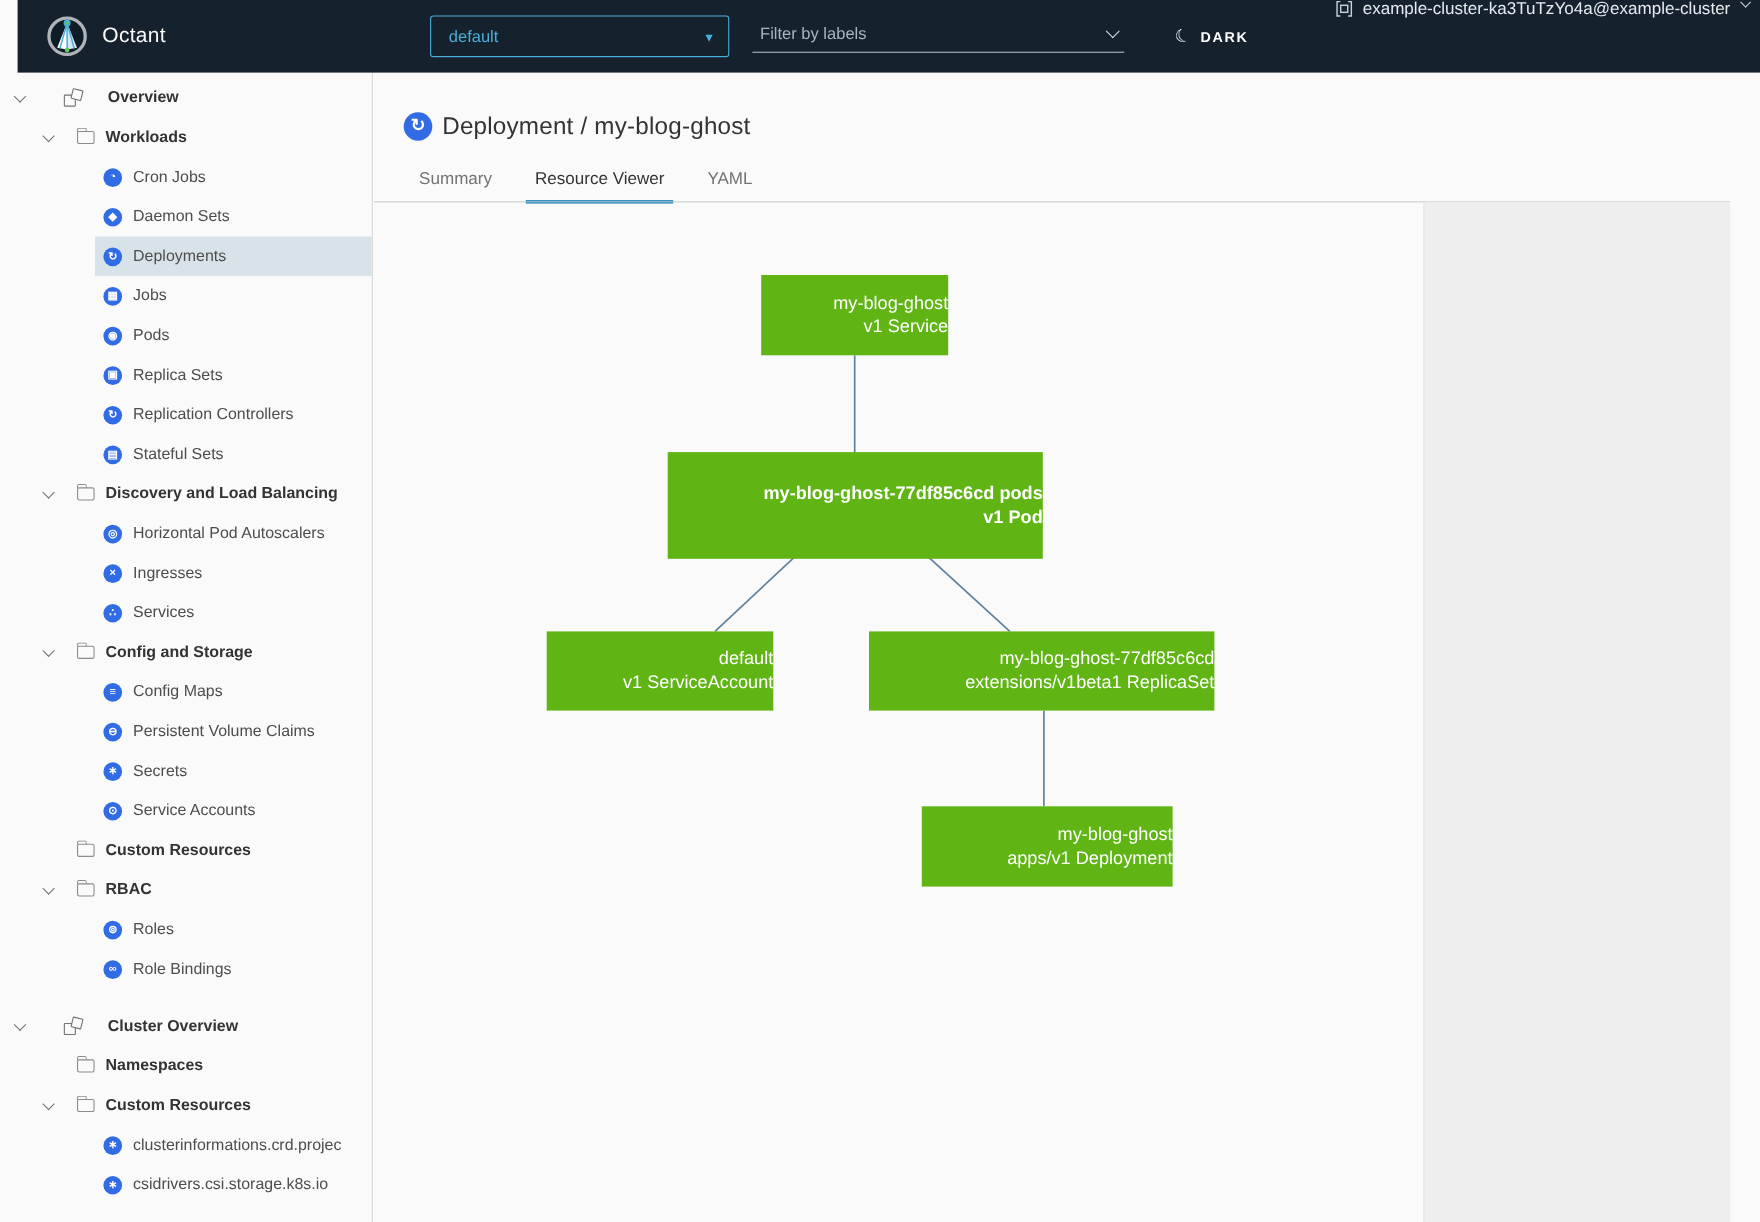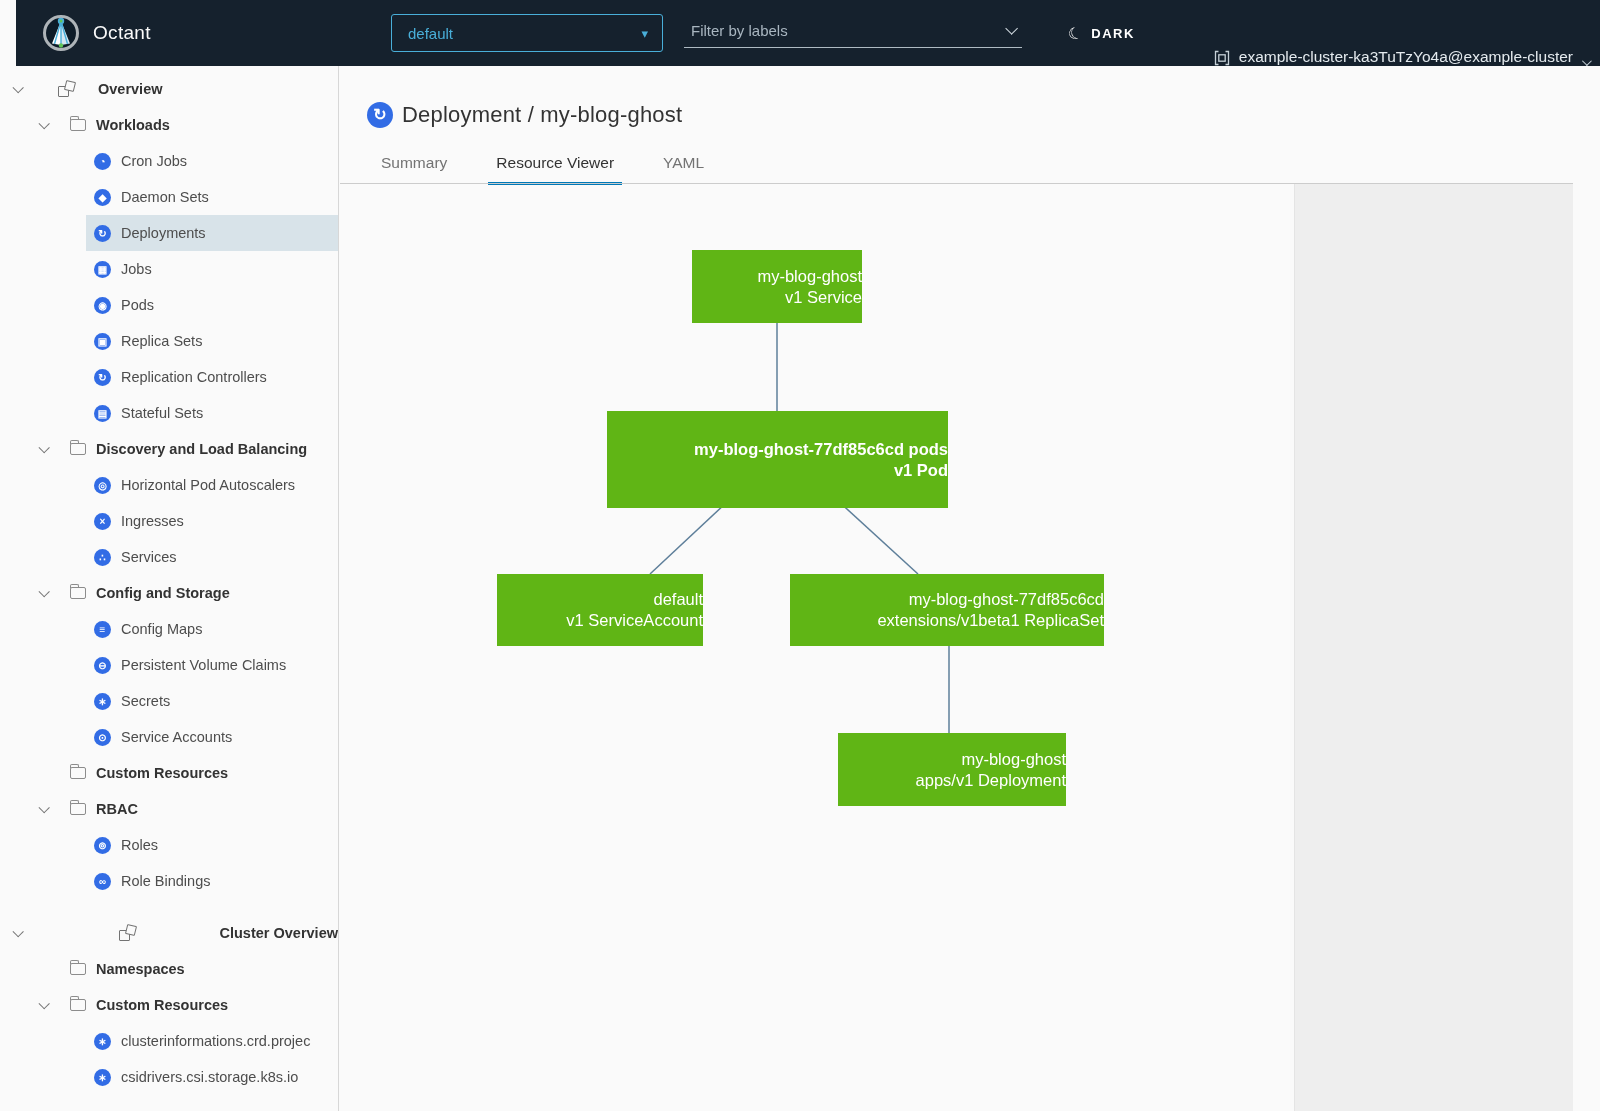--- a/index.html
+++ b/index.html
@@ -23,34 +23,34 @@
   .filter-field .chev { margin-left:auto; width:9px; height:9px;
     border-right:1.6px solid #cfd8de; border-bottom:1.6px solid #cfd8de;
     transform:rotate(45deg) translateY(-3px); }
 
   .theme-toggle { position:absolute; left:1052px; top:0; height:66px;
     display:flex; align-items:center; cursor:pointer; }
   .moon { font-size:16px; color:#fff; margin-right:9px; transform:rotate(-18deg); }
   .theme-label { font-size:13px; font-weight:700; letter-spacing:1.5px; color:#fff; }
 
   .context { position:absolute; right:27px; top:0; height:66px; display:flex;
-    align-items:flex-end; cursor:pointer; color:#e4eaee; font-size:15.5px; }
+    align-items:flex-start; cursor:pointer; color:#e4eaee; font-size:15.5px; }
   .context .cicon { margin-right:9px; display:flex; }
   .context .chev { width:7px; height:7px; border-right:1.5px solid #c6d1d8;
     border-bottom:1.5px solid #c6d1d8; transform:rotate(45deg) translateY(-2px); margin-left:9px; }
 
   
   .sidebar { position:absolute; left:0; top:66px; width:339px; bottom:0;
     background:#fafafa; border-right:1px solid #d7d7d7; padding-top:5px; overflow:hidden; }
   .row { display:flex; align-items:center; height:36px; font-size:14.5px;
     color:#4d4d4d; cursor:pointer; white-space:nowrap; overflow:hidden; }
   .row.b { font-weight:700; color:#333; }
   .lvl1 { padding-left:10px;gap:14px; } .lvl2 { padding-left:36px; } .lvl3 { padding-left:94px; }
   .row.selected { background:linear-gradient(90deg, transparent 0 86px, #d8e3e9 86px 100%); }
-  .gap-before { margin-top:16px;justify-content:space-between; }
+  .gap-before { margin-top:16px; }
   .chev-slot { width:34px; flex:none; }
   .chev-slot i { display:block; width:7.5px; height:7.5px; margin-left:3px;
     border-right:1.7px solid #737373; border-bottom:1.7px solid #737373;
     transform:rotate(45deg) translateY(-2px); }
   .fold { width:16px; height:12px; border:1.5px solid #8c8c8c; border-radius:2px;
     margin-right:10px; position:relative; flex:none; }
   .fold::before { content:""; position:absolute; top:-4.5px; left:-1.5px; width:7px;
     height:3px; border:1.5px solid #8c8c8c; border-bottom:none; border-radius:2px 2px 0 0; }
   .app { width:18px; height:16px; position:relative; margin-right:8px; flex:none; }
   .app::before { content:""; position:absolute; left:0; bottom:0; width:9px; height:9px;
@@ -60,21 +60,21 @@
   .res { width:17px; height:17px; border-radius:50%; background:#326ce5; color:#fff;
     font-size:10px; line-height:17px; text-align:center; margin-right:10px; flex:none; font-weight:700; }
 
   
   .main { position:absolute; left:340px; top:66px; right:0; bottom:0; background:#fafafa; }
   .page-title { position:absolute; left:27px; top:36px; display:flex; align-items:center; }
   .kicon { width:26px; height:26px; border-radius:50%; background:#326ce5; color:#fff;
     font-size:16px; line-height:26px; text-align:center; font-weight:700; flex:none; }
   .page-title h1 { margin-left:9px; font-size:22px; font-weight:400; color:#333; letter-spacing:.2px; }
 
-  .tabs { position:absolute; left:33px; top:88px; display:flex; gap:33px; }
+  .tabs { position:absolute; left:33px; top:88px; display:flex; gap:23px; }
   .tab { font-size:15.5px; color:#737373; padding:0 8px 10px 8px; cursor:pointer; }
   .tab.active { color:#333; border-bottom:3px solid #0079b8; }
   .content-divider { position:absolute; left:0; top:117px; width:1233px; height:1px; background:#cccccc; }
 
   .graph { position:absolute; left:0; top:118px; right:0; bottom:0; }
   .edges { position:absolute; left:0; top:-118px; }
   .node { position:absolute; background:#60b515; color:#fff; text-align:right;
     display:flex; flex-direction:column; justify-content:center; cursor:pointer;
     font-size:16.5px; line-height:21px; }
   .side-panel { position:absolute; left:954px; top:118px; width:279px; bottom:0;

